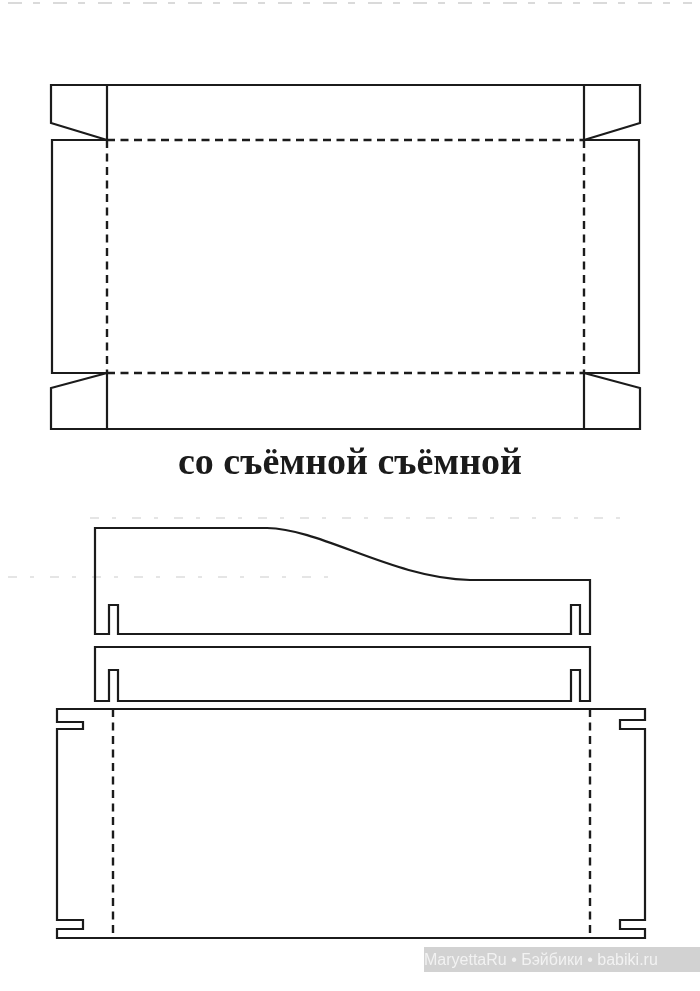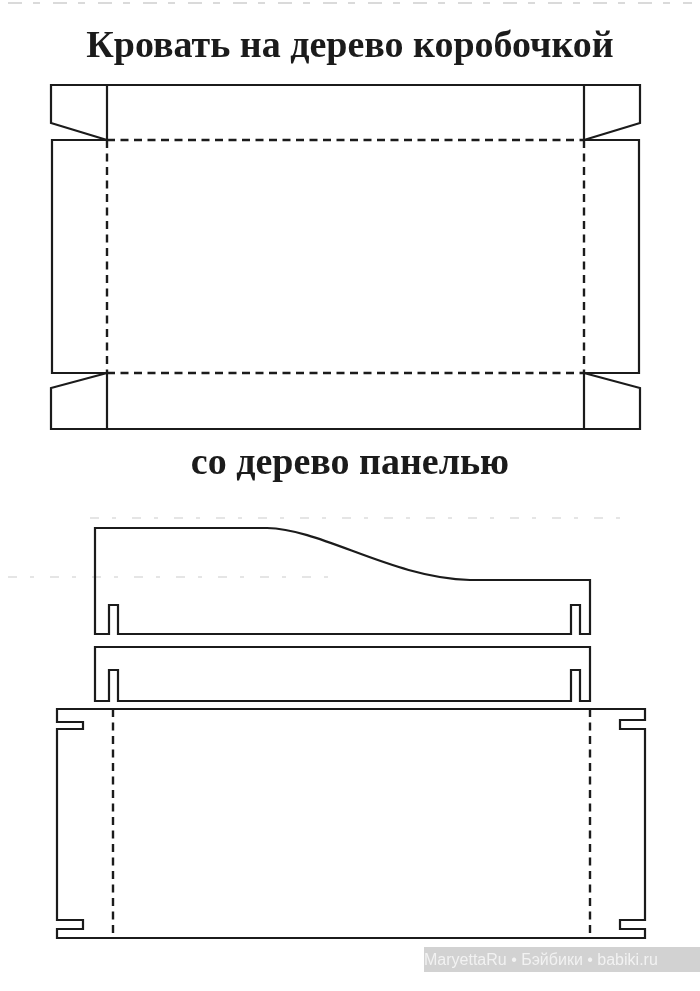--- a/index.html
+++ b/index.html
@@ -69,24 +69,23 @@
     line-height: 25px;
     text-align: left;
     white-space: nowrap;
   }
 </style>
 </head>
 <body>
 
 <div class="page">
 
-  <div class="title title-1">Кровать на дерево коробочкой</div>
 
   <div class="title title-2">
-    <div>со дерево панелью</div>
+    <div>со съёмной съёмной</div>
   </div>
 
   <svg class="pattern-svg" viewBox="0 0 700 991">
 
     <path class="artifact" d="M8,3 H692"></path>
     <path class="artifact lighter" d="M90,518 H625"></path>
     <path class="artifact lighter" d="M8,577 H335"></path>
 
     <path d="M51,85 L640,85 L640,123 L584,140 L639,140 L639,373 L584,373 L640,388 L640,429
              L51,429 L51,388 L107,373 L52,373 L52,140 L107,140 L51,123 Z"></path>

